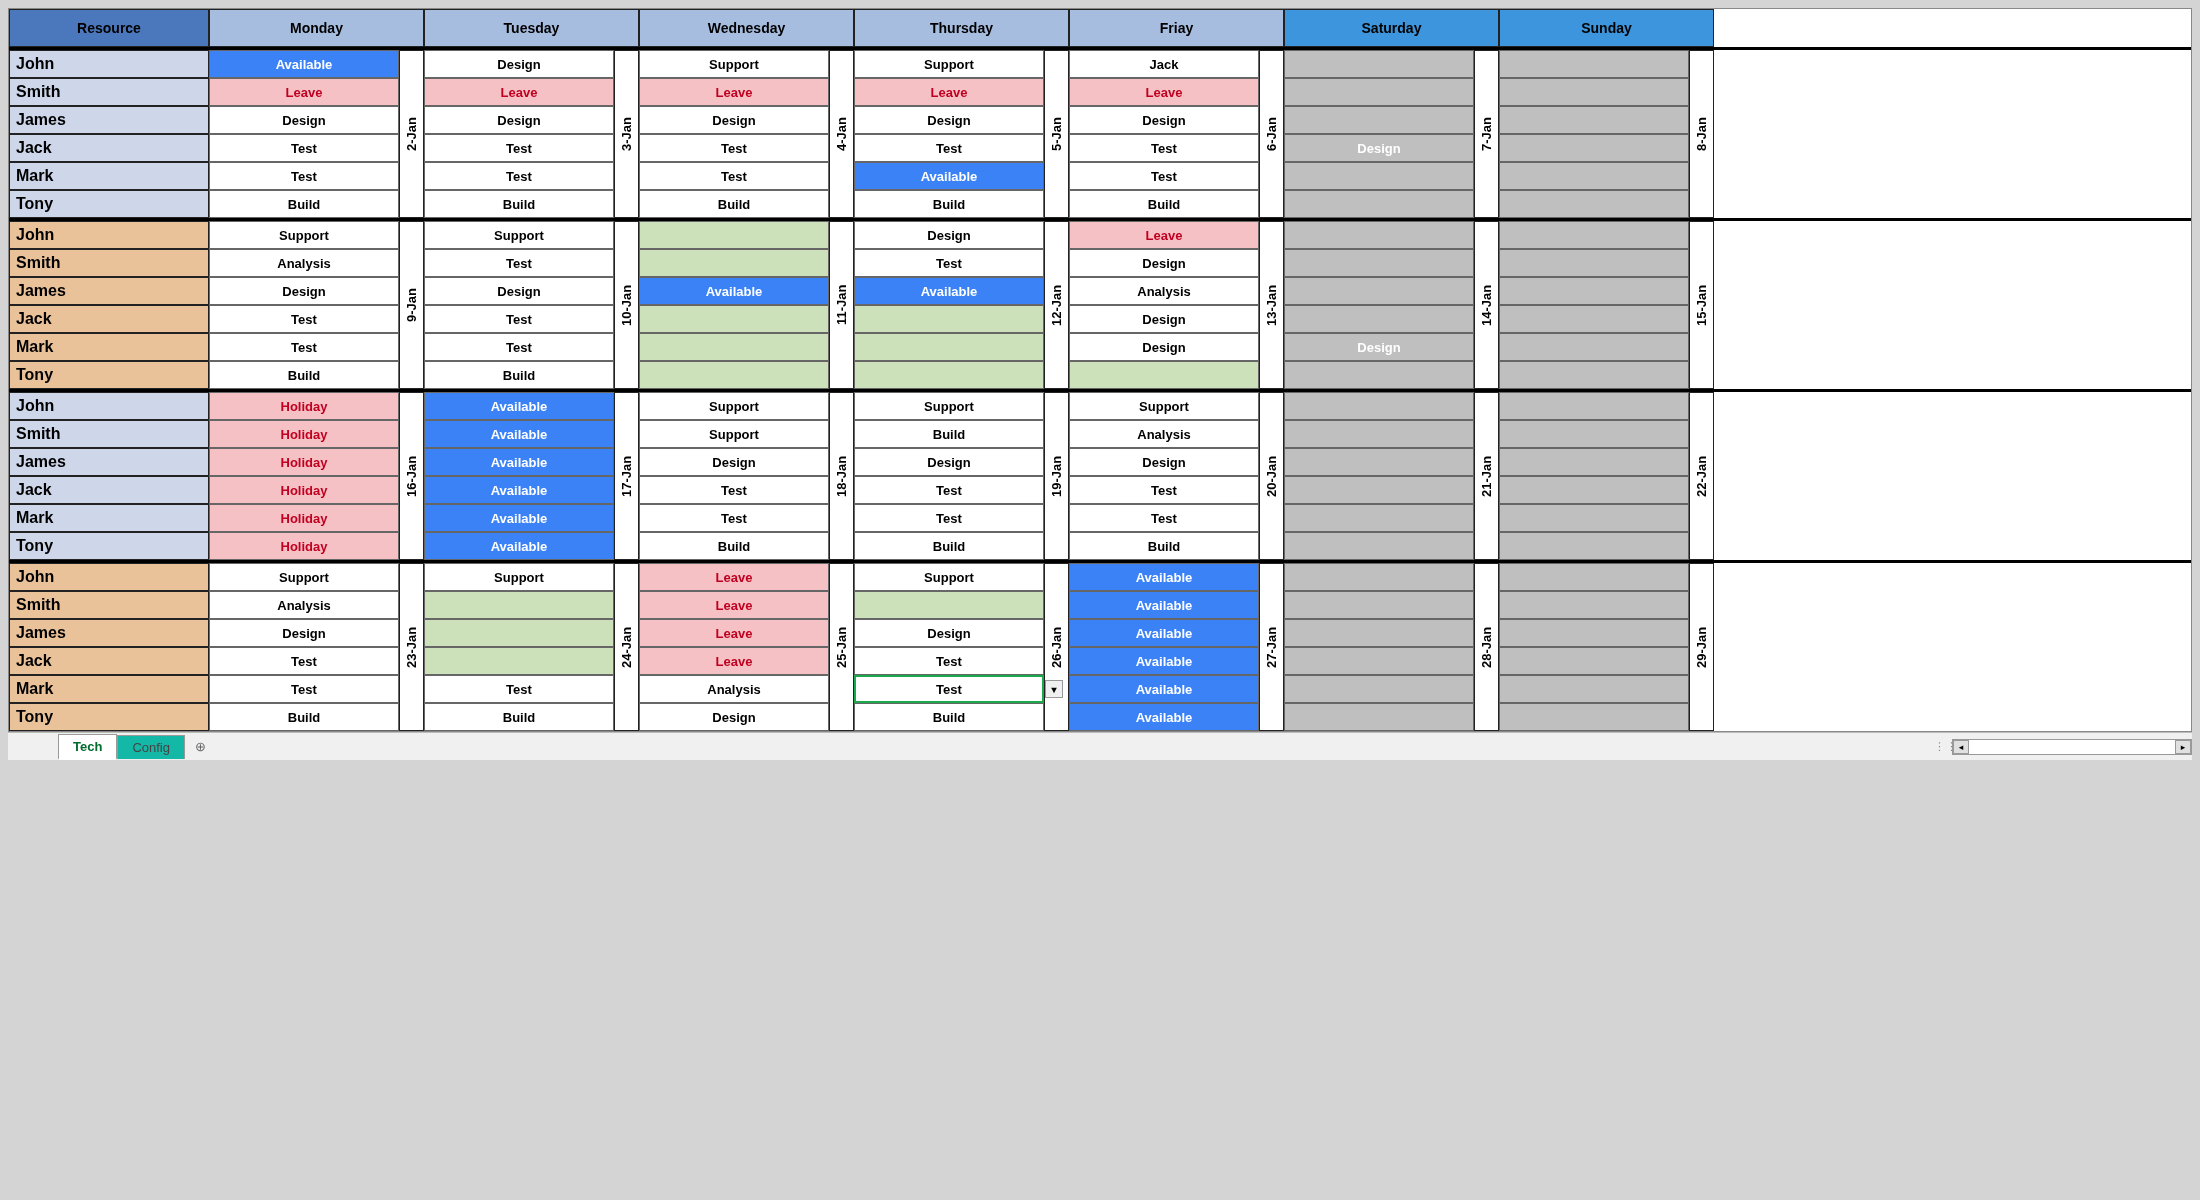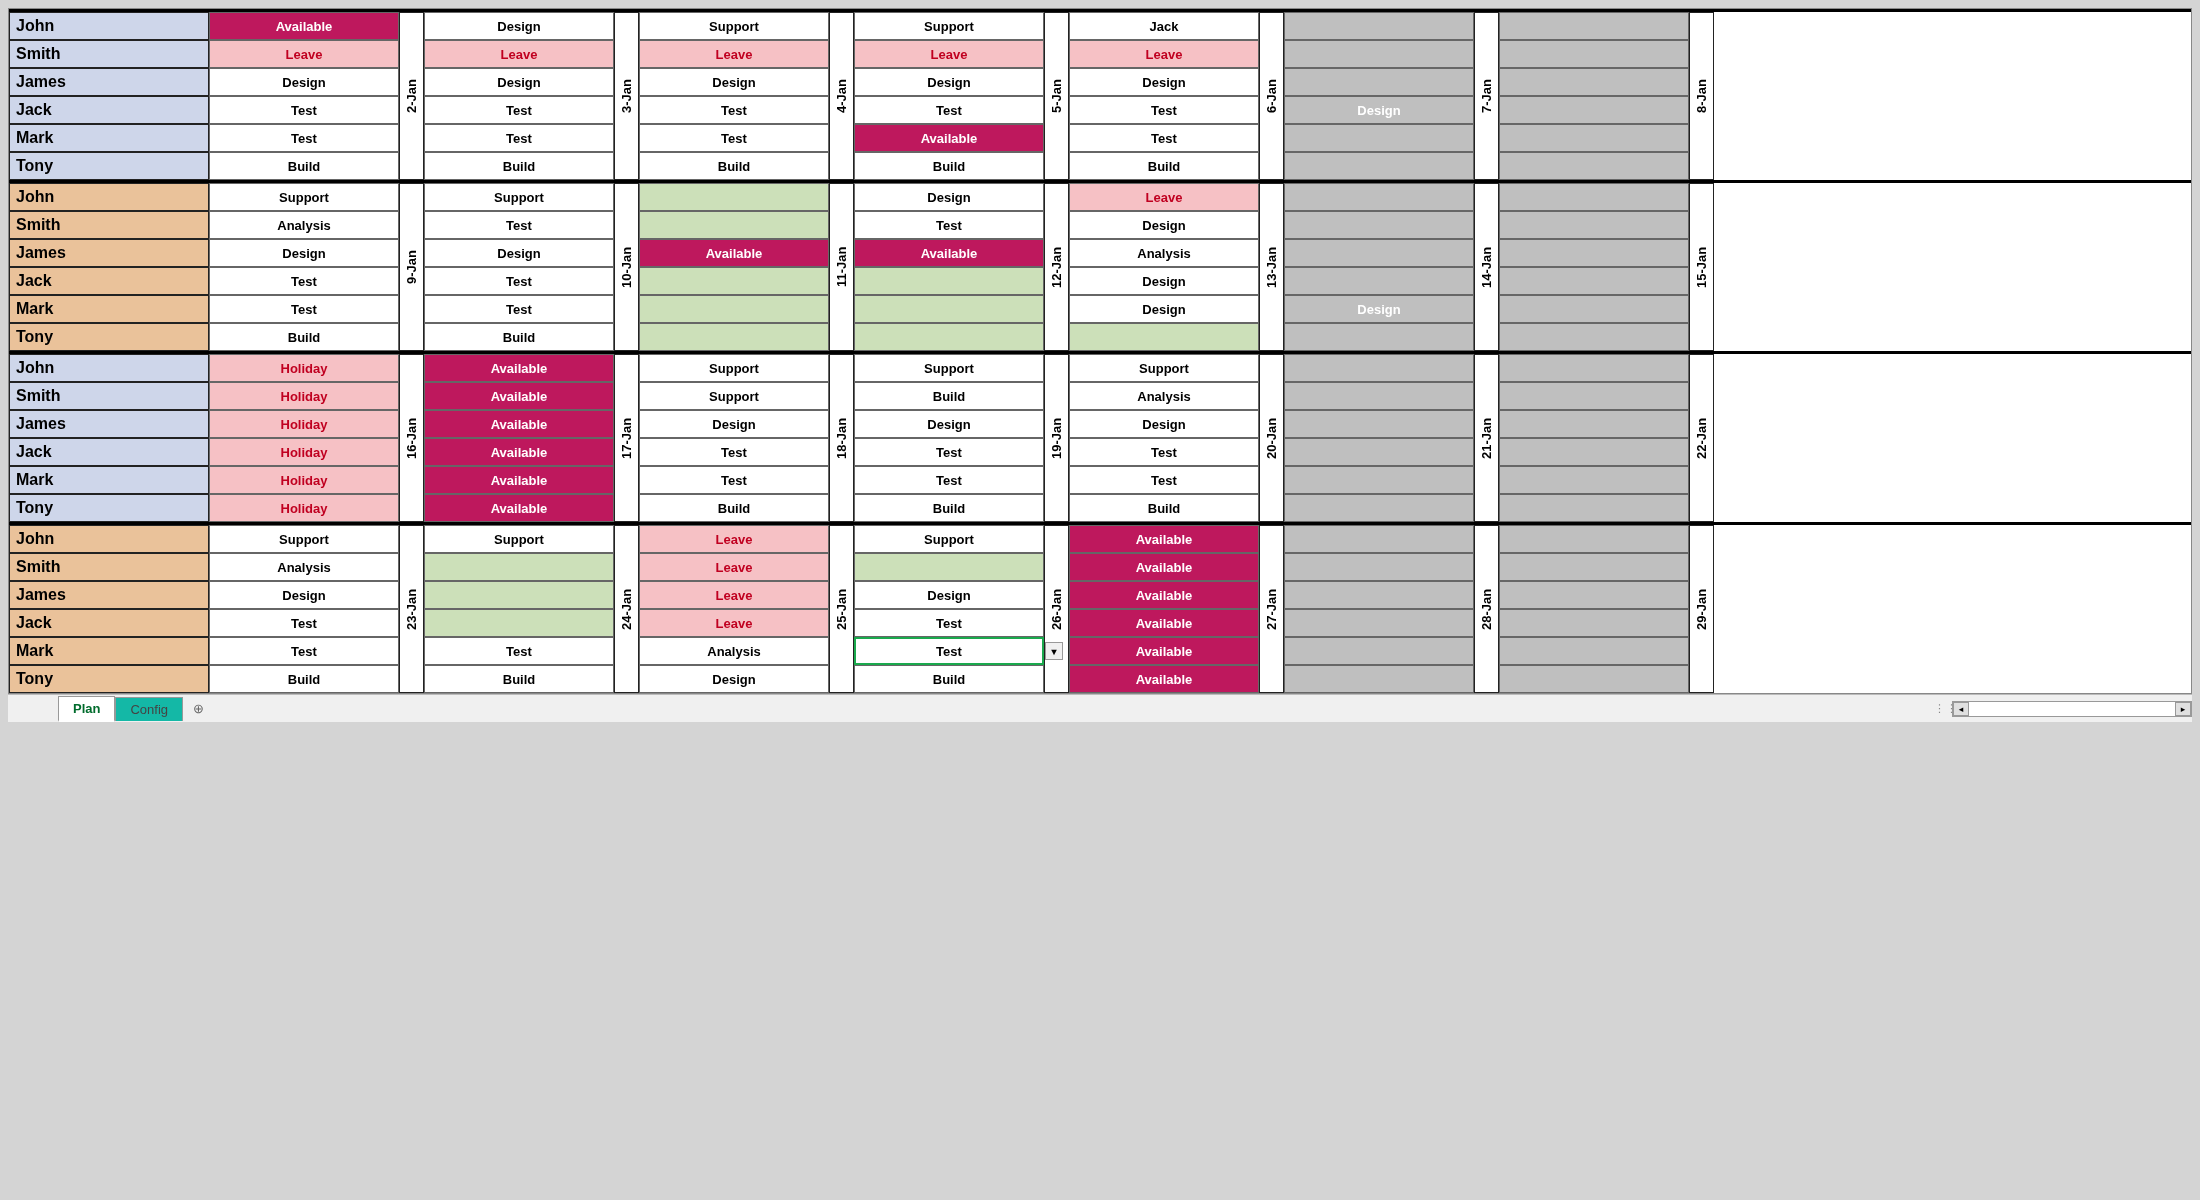--- a/index.html
+++ b/index.html
@@ -69,21 +69,21 @@
   text-align: center;
   font-weight: bold;
   display: flex;
   align-items: center;
   justify-content: center;
   font-size: 13px;
 }
 .weekend-day .day-cell { background: #bfbfbf; }
 
 .t-white   { background: #fff; color: #000; }
-.t-avail   { background: #be185d; color: #fff; }
+.t-avail   { background: #3b82f6; color: #fff; }
 .t-leave   { background: #f6c1c5; color: #c00020; }
 .t-holiday { background: #f6c1c5; color: #c00020; }
 .t-palegrn { background: #cce0b9; color: #000; }
 .t-red     { background: #b90004; color: #fff; }
 .t-grey    { background: #bfbfbf; color: #000; }
 
 .sel { outline: 2px solid #1aa94d; outline-offset: -2px; }
 .dd-handle {
   width: 18px; height: 18px;
   border: 1px solid #999;
@@ -130,20 +130,30 @@
   display:flex;align-items:center;justify-content:center;font-size:9px;
 }
 .grip { width:14px;text-align:center;color:#888;margin:0 4px;font-size:11px;letter-spacing:1px;}
 </style>
 </head>
 <body>
 
 <div class="sheet-wrap">
 
 
+  <div class="head-row">
+    <div class="head-cell head-resource">Resource</div>
+    <div class="head-cell head-weekday" style="width:215px">Monday</div>
+    <div class="head-cell head-weekday" style="width:215px">Tuesday</div>
+    <div class="head-cell head-weekday" style="width:215px">Wednesday</div>
+    <div class="head-cell head-weekday" style="width:215px">Thursday</div>
+    <div class="head-cell head-weekday" style="width:215px">Friay</div>
+    <div class="head-cell head-sat" style="width:215px">Saturday</div>
+    <div class="head-cell head-sun" style="width:215px">Sunday</div>
+  </div>
 
   <div id="weeks-container">
       <div class="week-block">
         <div style="display: flex;">
           <div style="width: 200px;">
             <div class="res-cell res-odd">John</div>
             <div class="res-cell res-odd">Smith</div>
             <div class="res-cell res-odd">James</div>
             <div class="res-cell res-odd">Jack</div>
             <div class="res-cell res-odd">Mark</div>
@@ -493,21 +503,21 @@
             </div>
             <div class="date-strip">29-Jan</div>
           </div>
         </div>
       </div>
     </div>
 
 </div>
 
 <div class="tab-bar">
-  <div class="tab active">Plan</div>
+  <div class="tab active">Tech</div>
   <div class="tab">Config</div>
   <div class="plus">⊕</div>
   <div class="spacer"></div>
   <div class="grip">⋮⋮</div>
   <div class="hscroll">
     <div class="lbtn">◂</div>
     <div style="flex:1"></div>
     <div class="rbtn">▸</div>
   </div>
 </div>

